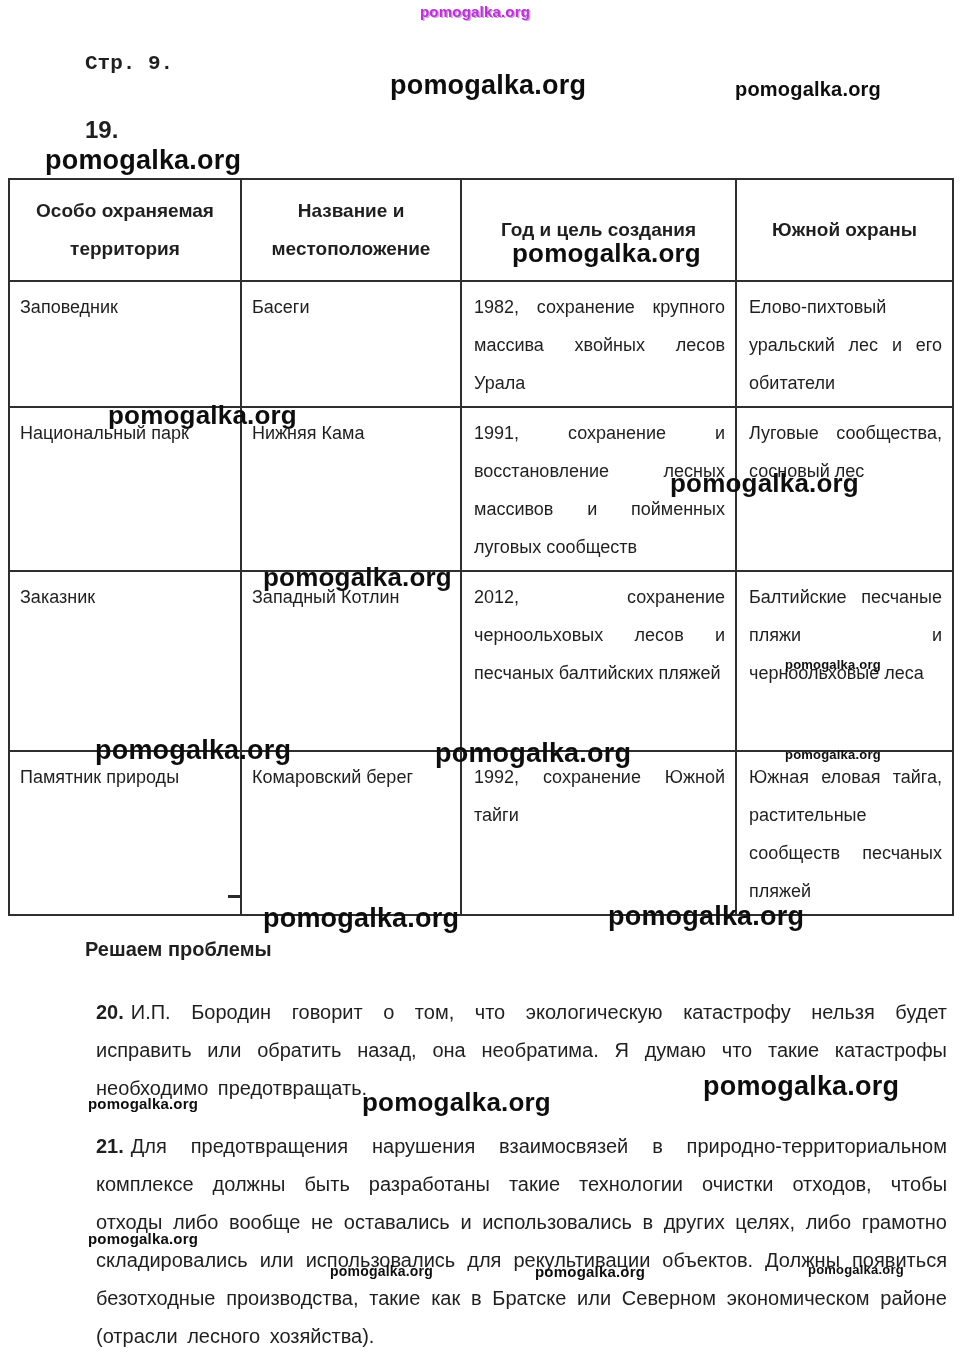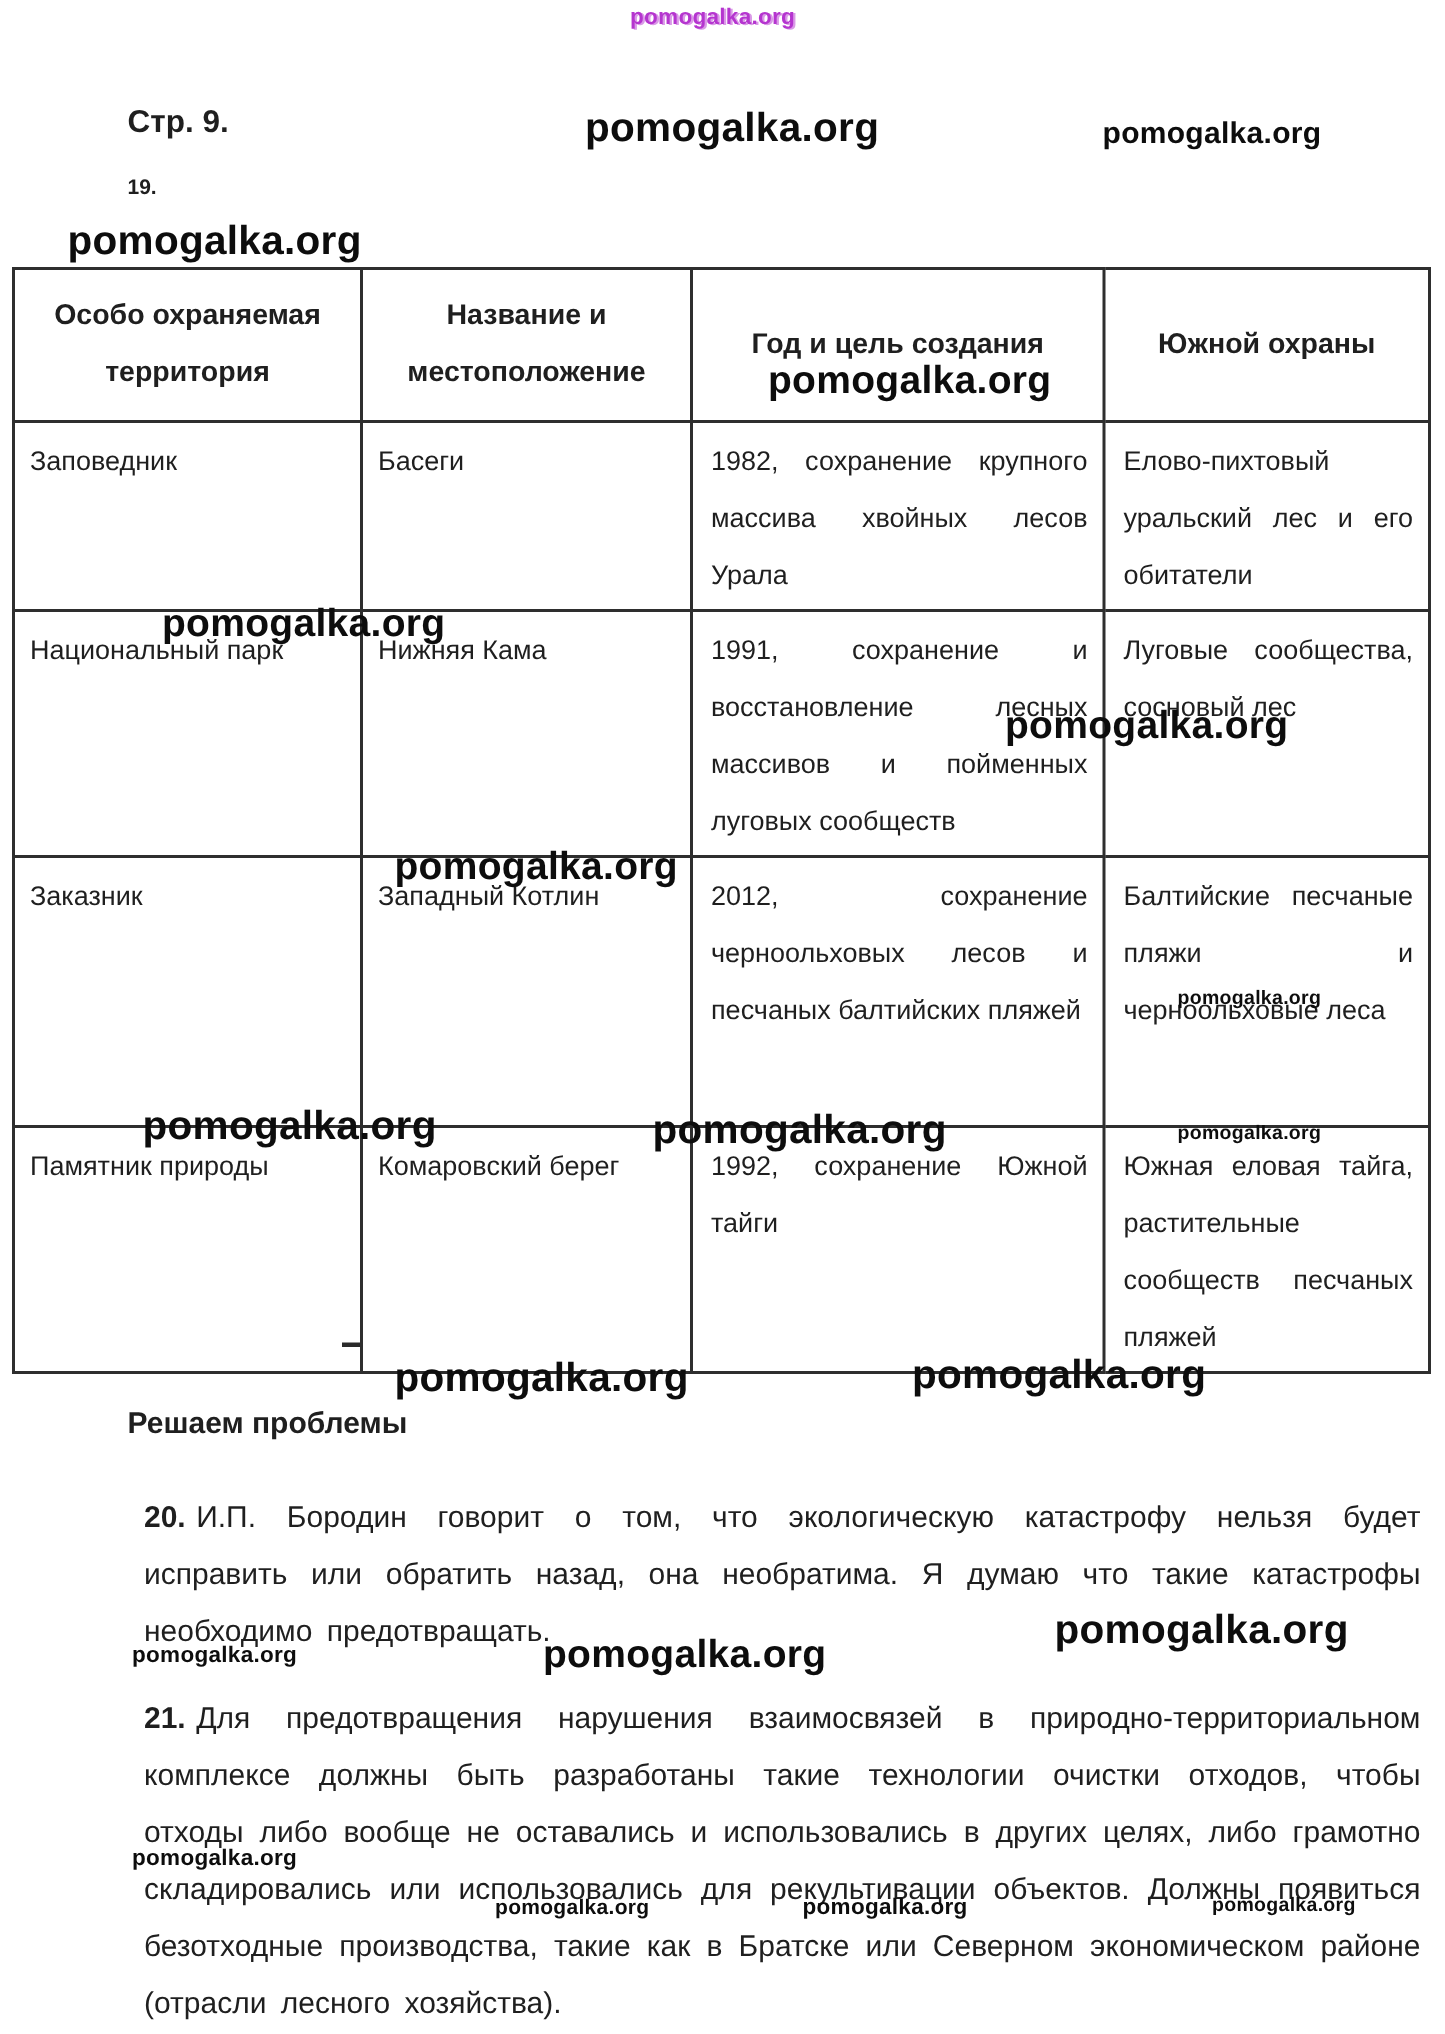--- a/index.html
+++ b/index.html
@@ -17,26 +17,26 @@
     color:#0d0d0d;
     white-space:nowrap;
     z-index:6;
     letter-spacing:0.2px;
   }
   .wm.purple {
     color:#b535cf;
     text-shadow:1.5px 0.5px 0 rgba(181,53,207,0.5);
   }
   .page-label {
-    position:absolute; left:85px; top:70px;
-    font-weight:700; font-size:21px;
+    position:absolute; left:85px; top:52px;
+    font-weight:700; font-size:21px;font-family:Liberation Mono, monospace;
   }
   .task19-num {
     position:absolute; left:85px; top:116px;
-    font-weight:700; font-size:14px;
+    font-weight:700; font-size:24px;
   }
   table.protected {
     position:absolute; left:8px; top:178px; width:944px;
     border-collapse:collapse; table-layout:fixed;
     z-index:2;
   }
   th, td { border:2px solid #2e2e2e; }
   th {
     font-weight:700; font-size:19px; text-align:center;
     vertical-align:middle; line-height:38px; padding:12px 8px;

